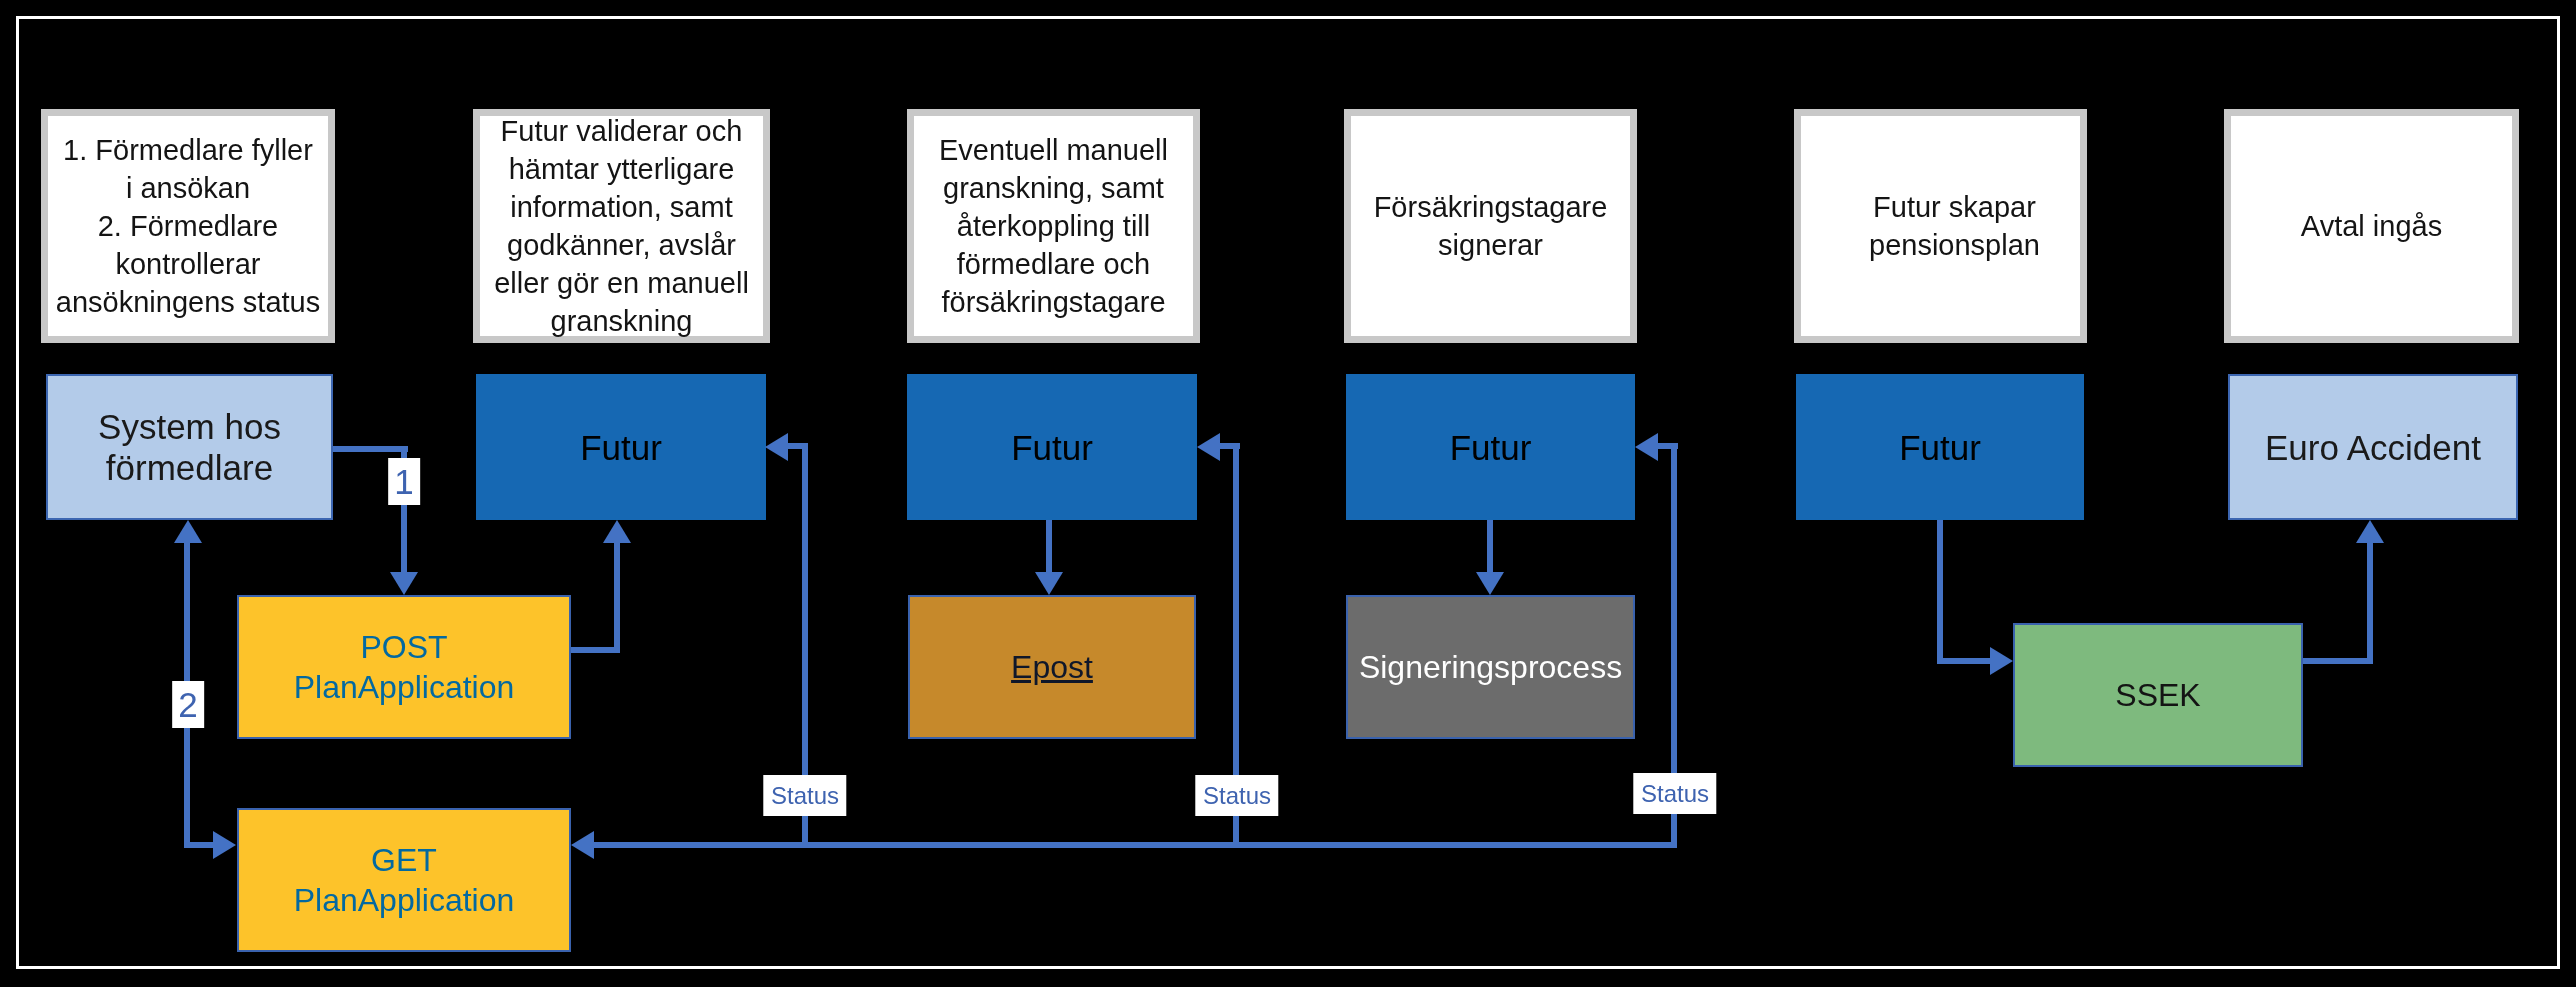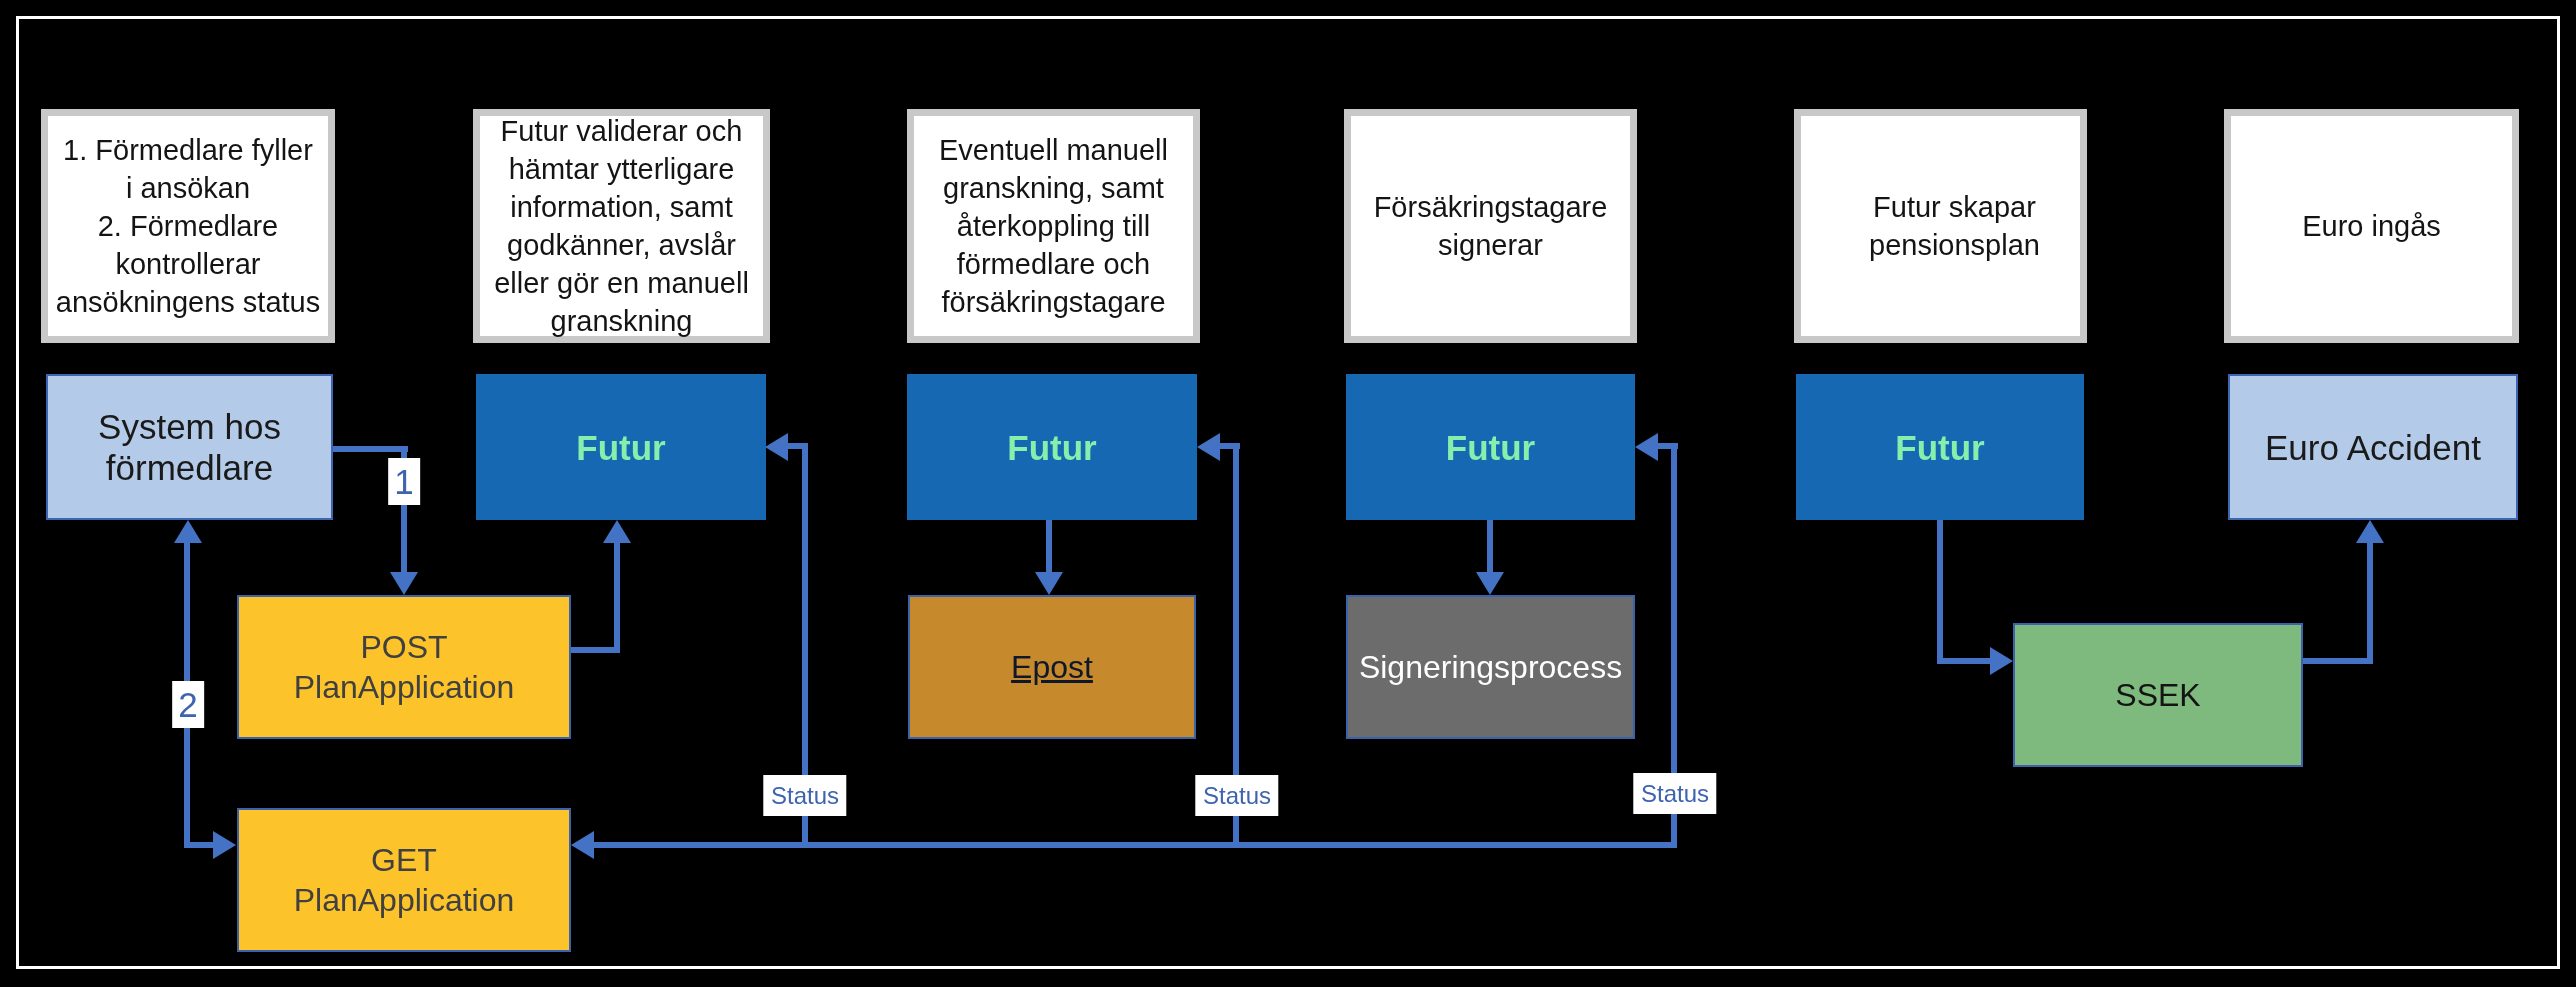--- a/index.html
+++ b/index.html
@@ -49,30 +49,29 @@
     font-size: 35px;
     line-height: 41px;
   }
   .actor-light {
     background: #b3cbe9;
     border: 2.3px solid #3c66b1;
     color: #1a1a1a;
   }
   .actor-dark {
     background: #1668b3;
-    color: #86efac;
-    font-weight: bold;
+    color: #000000;
   }
   .proc {
     top: 595px;
     height: 144px;
     font-size: 32px;
     line-height: 40px;
   }
-  .proc-yellow { background: #fdc32a; border: 2.3px solid #3a62ad; color: #404040; }
+  .proc-yellow { background: #fdc32a; border: 2.3px solid #3a62ad; color: #0369a1; }
   .proc-orange { background: #c6892b; border: 2.3px solid #3a62ad; color: #0f172a; text-decoration: underline; }
   .proc-gray   { background: #6c6c6c; border: 2.3px solid #3a62ad; color: #ffffff; }
   .proc-green  { background: #7eba7e; border: 2.3px solid #3a62ad; color: #141414; }
   .seg {
     position: absolute;
     background: #4472c4;
   }
   .arrow {
     position: absolute;
     width: 0;
@@ -114,21 +113,21 @@
   <div class="box note" style="left:473px;  width:297px;">Futur validerar och
 hämtar ytterligare
 information, samt
 godkänner, avslår
 eller gör en manuell
 granskning</div>
   <div class="box note" style="left:1344px; width:293px;">Försäkringstagare
 signerar</div>
   <div class="box note" style="left:1794px; width:293px;padding-left:28px;">Futur skapar
 pensionsplan</div>
-  <div class="box note" style="left:2224px; width:295px;">Euro ingås</div>
+  <div class="box note" style="left:2224px; width:295px;">Avtal ingås</div>
 
   <div class="box actor actor-light" style="left:46px;   width:287px;">System hos
 förmedlare</div>
   <div class="box actor actor-dark" style="left:476px;  width:290px;">Futur</div>
   <div class="box actor actor-dark" style="left:907px; width:290px;">Futur</div>
   <div class="box actor actor-dark" style="left:1346px; width:289px;">Futur</div>
   <div class="box actor actor-dark" style="left:1796px; width:288px;">Futur</div>
   <div class="box actor actor-light" style="left:2228px; width:290px;">Euro Accident</div>
 
   <div class="box proc proc-yellow" style="left:237px;  width:334px;">POST

